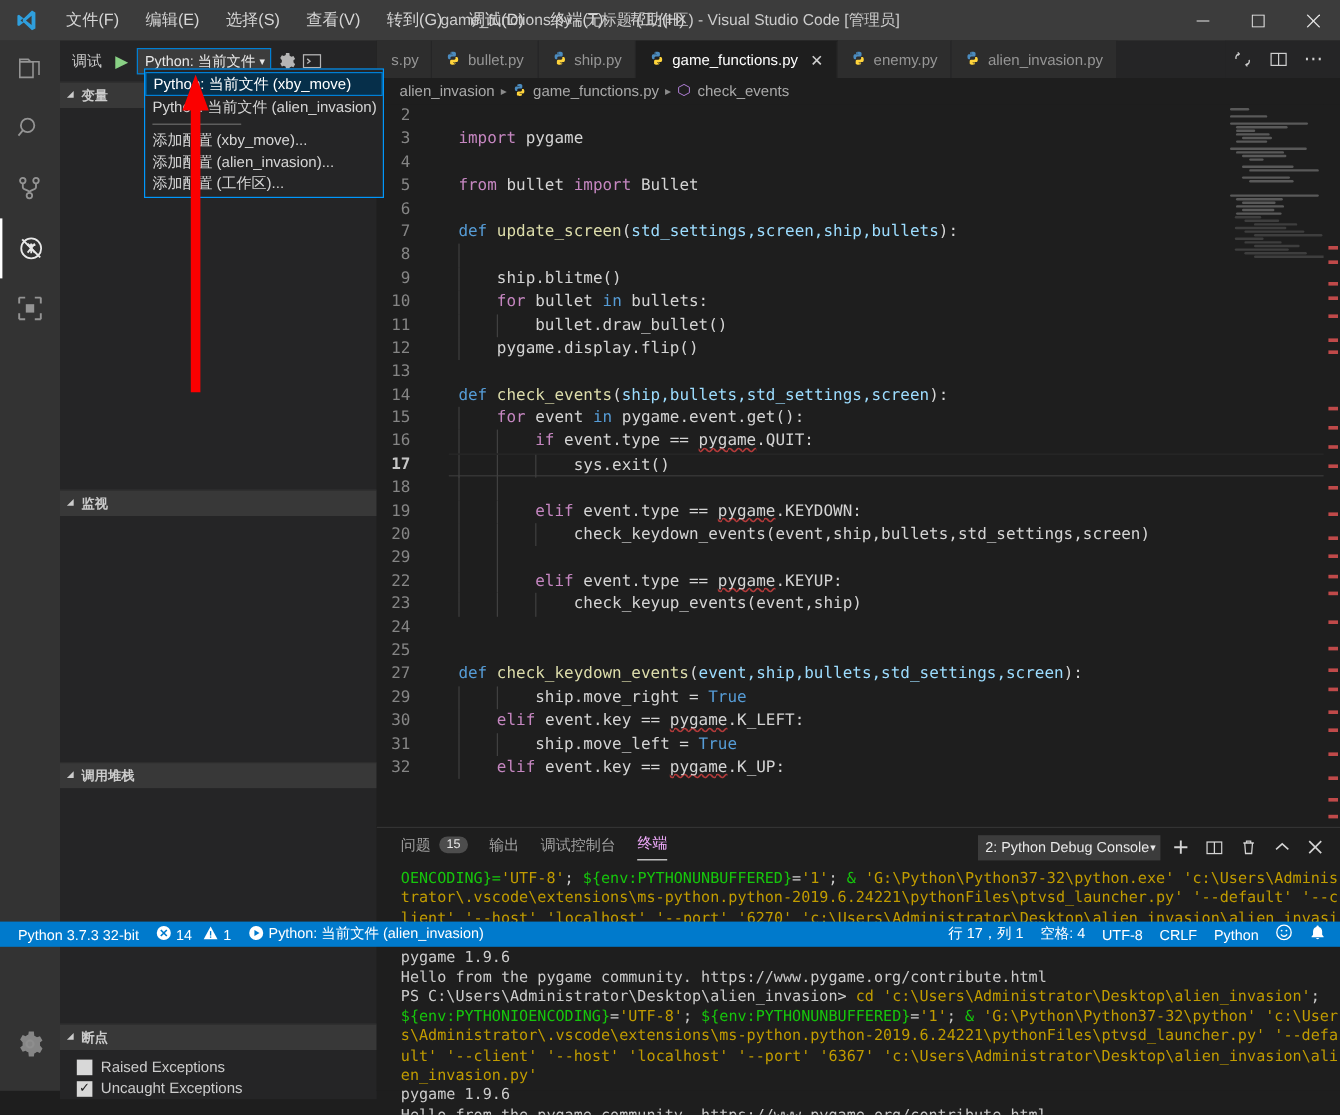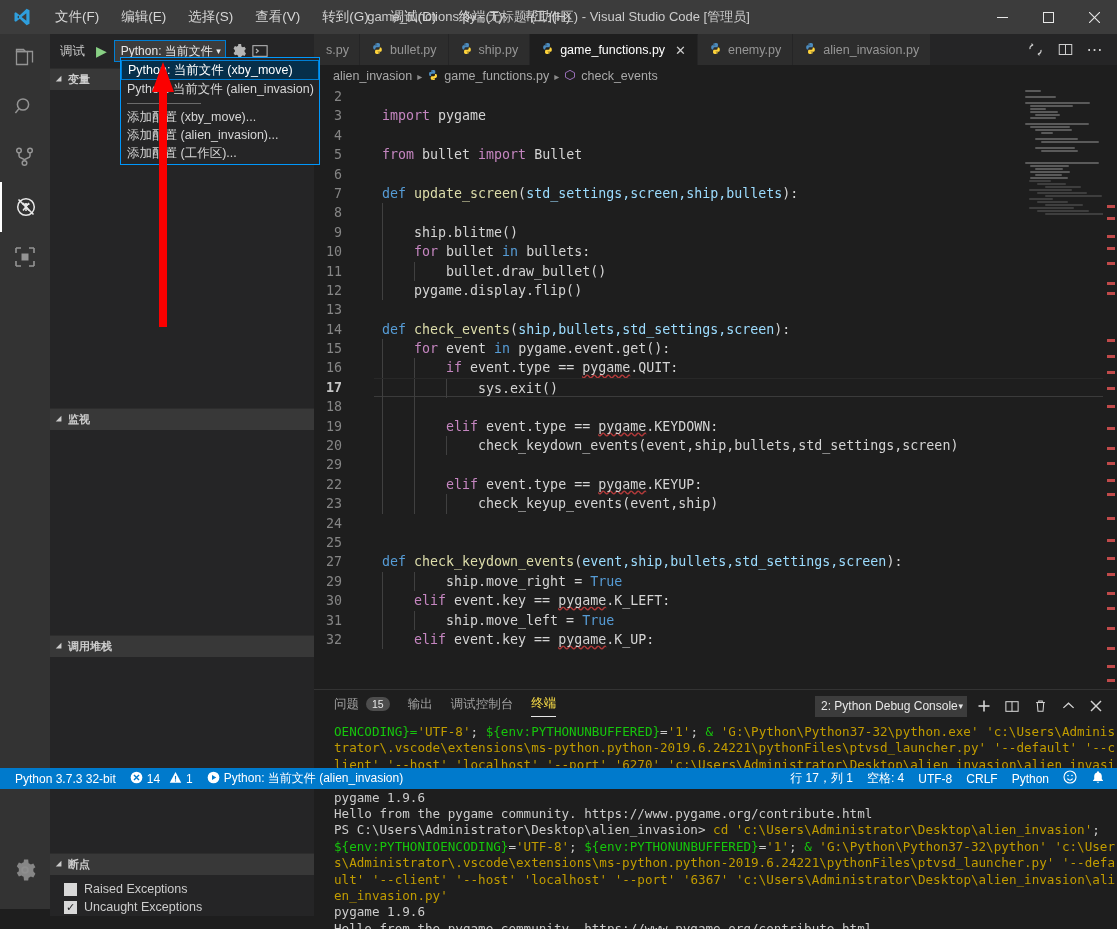--- a/index.html
+++ b/index.html
@@ -99,21 +99,21 @@
 
   .minimap { position: absolute; right: 14px; top: 0; width: 78px; height: 602px; opacity: .75; }
   .mm-line { height: 2px; background: #6e6e6e; margin-bottom: 1px; border-radius: 1px; }
   .scroll-decos { position: absolute; right: 0; top: 0; width: 14px; height: 602px; background: #1e1e1e; }
   .deco { position: absolute; right: 2px; width: 8px; height: 3px; background: #c04a4a; }
 
   
   .panel { position: absolute; left: 0; right: 0; bottom: 0; height: 220px; background: #1e1e1e; border-top: 1px solid #333; }
   .panel-head { height: 32px; display: flex; align-items: center; padding-left: 20px; gap: 18px; }
   .ptab { font-size: 12.5px; color: #a0a0a0; padding-bottom: 4px; display: flex; align-items: center; gap: 7px; }
-  .ptab.active { color: #fde047; border-bottom: 1px solid #e7e7e7; }
+  .ptab.active { color: #f0abfc; border-bottom: 1px solid #e7e7e7; }
   .badge { background: #4d4d4d; color: #e7e7e7; border-radius: 9px; font-size: 10.5px; padding: 1px 6px; min-width: 20px; text-align: center; }
   .panel-actions { margin-left: auto; display: flex; align-items: center; gap: 6px; padding-right: 10px; }
   .term-select { background: #3c3c3c; color: #e7e7e7; font-size: 12px; height: 21px; width: 152px; display: flex; align-items: center; justify-content: space-between; padding: 0 4px 0 6px; overflow: hidden; white-space: nowrap; }
   .pa-icon { width: 22px; height: 22px; display: flex; align-items: center; justify-content: center; color: #d4d4d4; font-size: 14px; }
   .term-body { font-family: "DejaVu Sans Mono", monospace; font-size: 12.6px; line-height: 16.4px; padding: 2px 0 0 20px; color: #cccccc; white-space: pre-wrap; word-break: break-all; }
   .t-green { color: #16c60c; }
   .t-yellow { color: #c19c00; }
   .t-white { color: #cccccc; }
 
   

